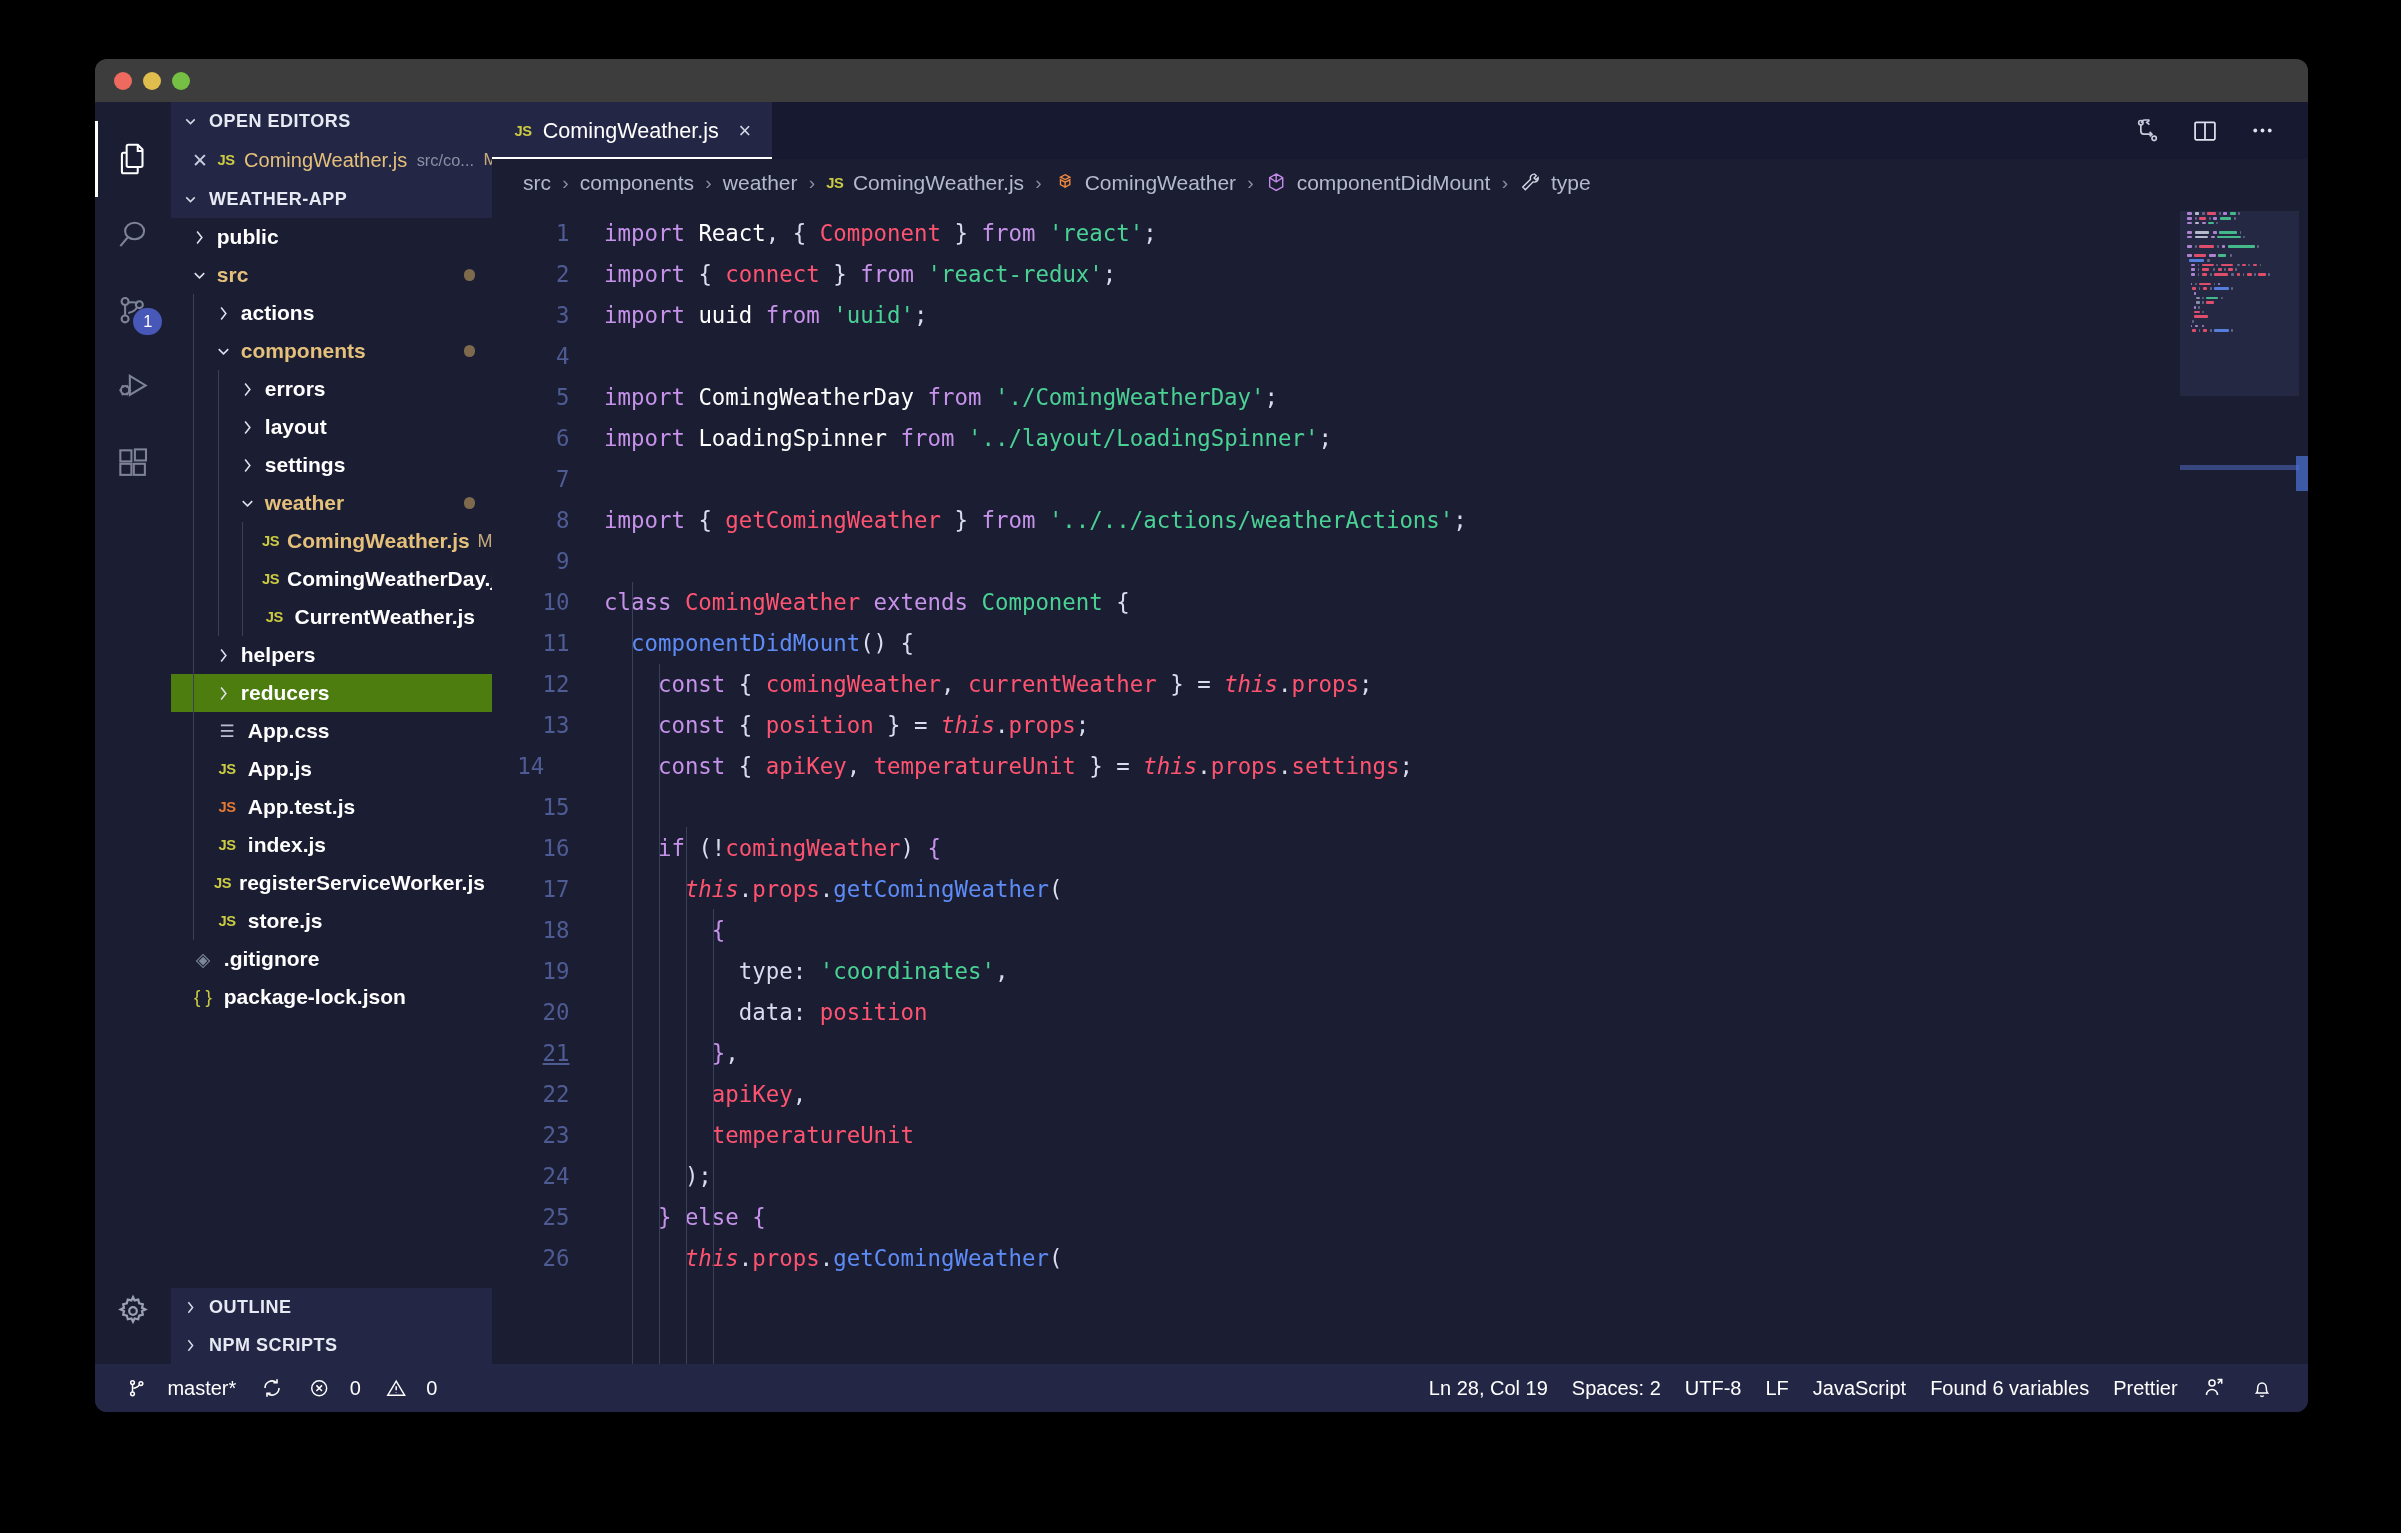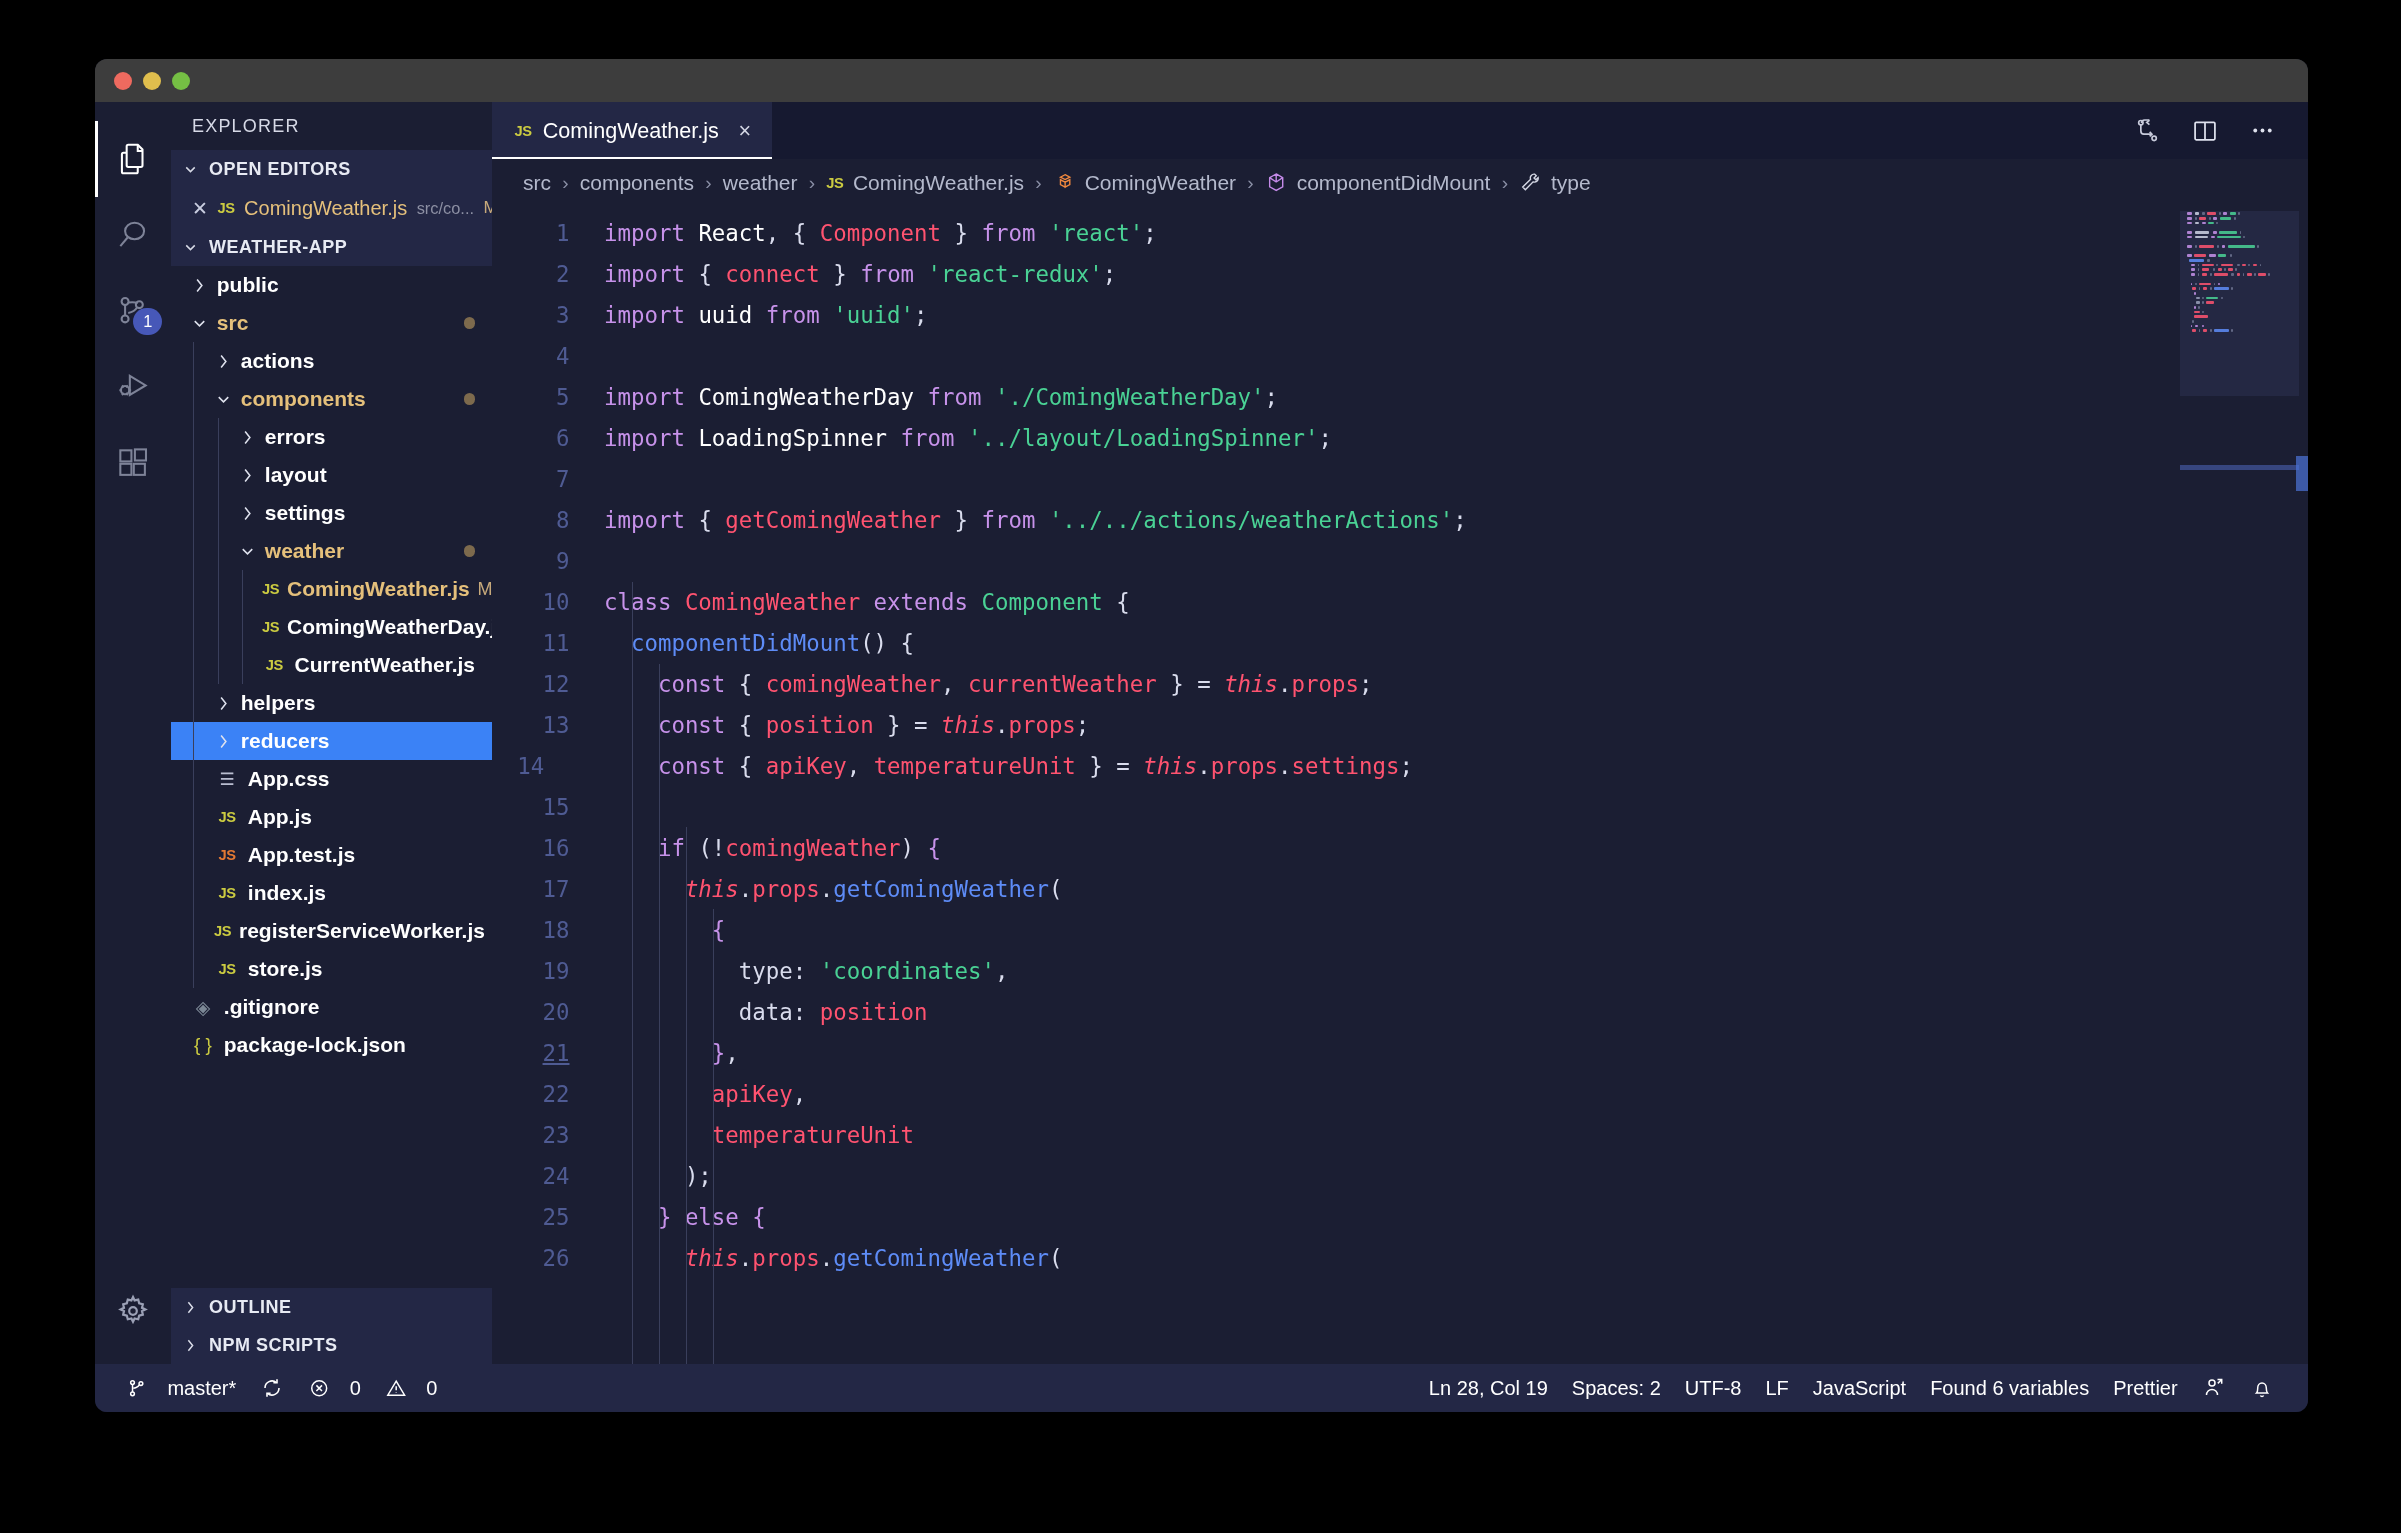--- a/index.html
+++ b/index.html
@@ -102,21 +102,21 @@
   .oe-name { color:#e5c07b; font-size:20px; }
   .oe-path { color:#8c8fa3; font-size:16.4px; }
   .oe-mod  { color:#c7a97b; font-size:17px; margin-left:auto; }
 
   #tree { flex:1; overflow:hidden; background:#1b1e33; position:relative; }
   .row {
     height:38px; display:flex; align-items:center; gap:7.8px;
     padding-right:17px; cursor:pointer; position:relative;
     white-space:nowrap;
   }
-  .row.selected { background:#3b82f6; }
+  .row.selected { background:#4d7c0f; }
   .row .label { color:#ffffff; font-size:21px;font-weight:bold; }
   .row.folder-mod .label { color:#e5c07b; }
   .row.file-mod  .label { color:#e5c07b; }
   .dot { width:11.2px; height:11.2px; border-radius:50%; background:#7d6a4d; margin-left:auto; }
   .modmark { color:#c7a97b; font-size:18px; margin-left:auto; }
   .indentline { position:absolute; top:0; bottom:0; width:0.9px; background:#3a3f5c; }
 
   .section-bottom { background:#232745; }
 
   
@@ -268,21 +268,20 @@
         <div class="act">
           <svg width="38" height="38" viewBox="0 0 24 24" fill="none" stroke="#9ba0b5" stroke-width="1.4">
             <path d="M12 3.2l1 2.1 2.3-.5.6 2.3 2.3.6-.5 2.3 2.1 1-2.1 1 .5 2.3-2.3.6-.6 2.3-2.3-.5-1 2.1-1-2.1-2.3.5-.6-2.3-2.3-.6.5-2.3-2.1-1 2.1-1-.5-2.3 2.3-.6.6-2.3 2.3.5z"></path>
             <circle cx="12" cy="12" r="2.4"></circle>
           </svg>
         </div>
       </div>
     </div>
 
     <div id="sidebar">
-      <div id="sidebar-title">EXPLORER</div>
 
       <div class="section-header">
         <span class="chev">
           <svg width="17" height="17" viewBox="0 0 16 16" fill="none" stroke="#d7dae6" stroke-width="1.4">
               <path d="M4 6l4 4 4-4"></path>
             </svg>
         </span>
         <span>OPEN EDITORS</span>
       </div>
 

